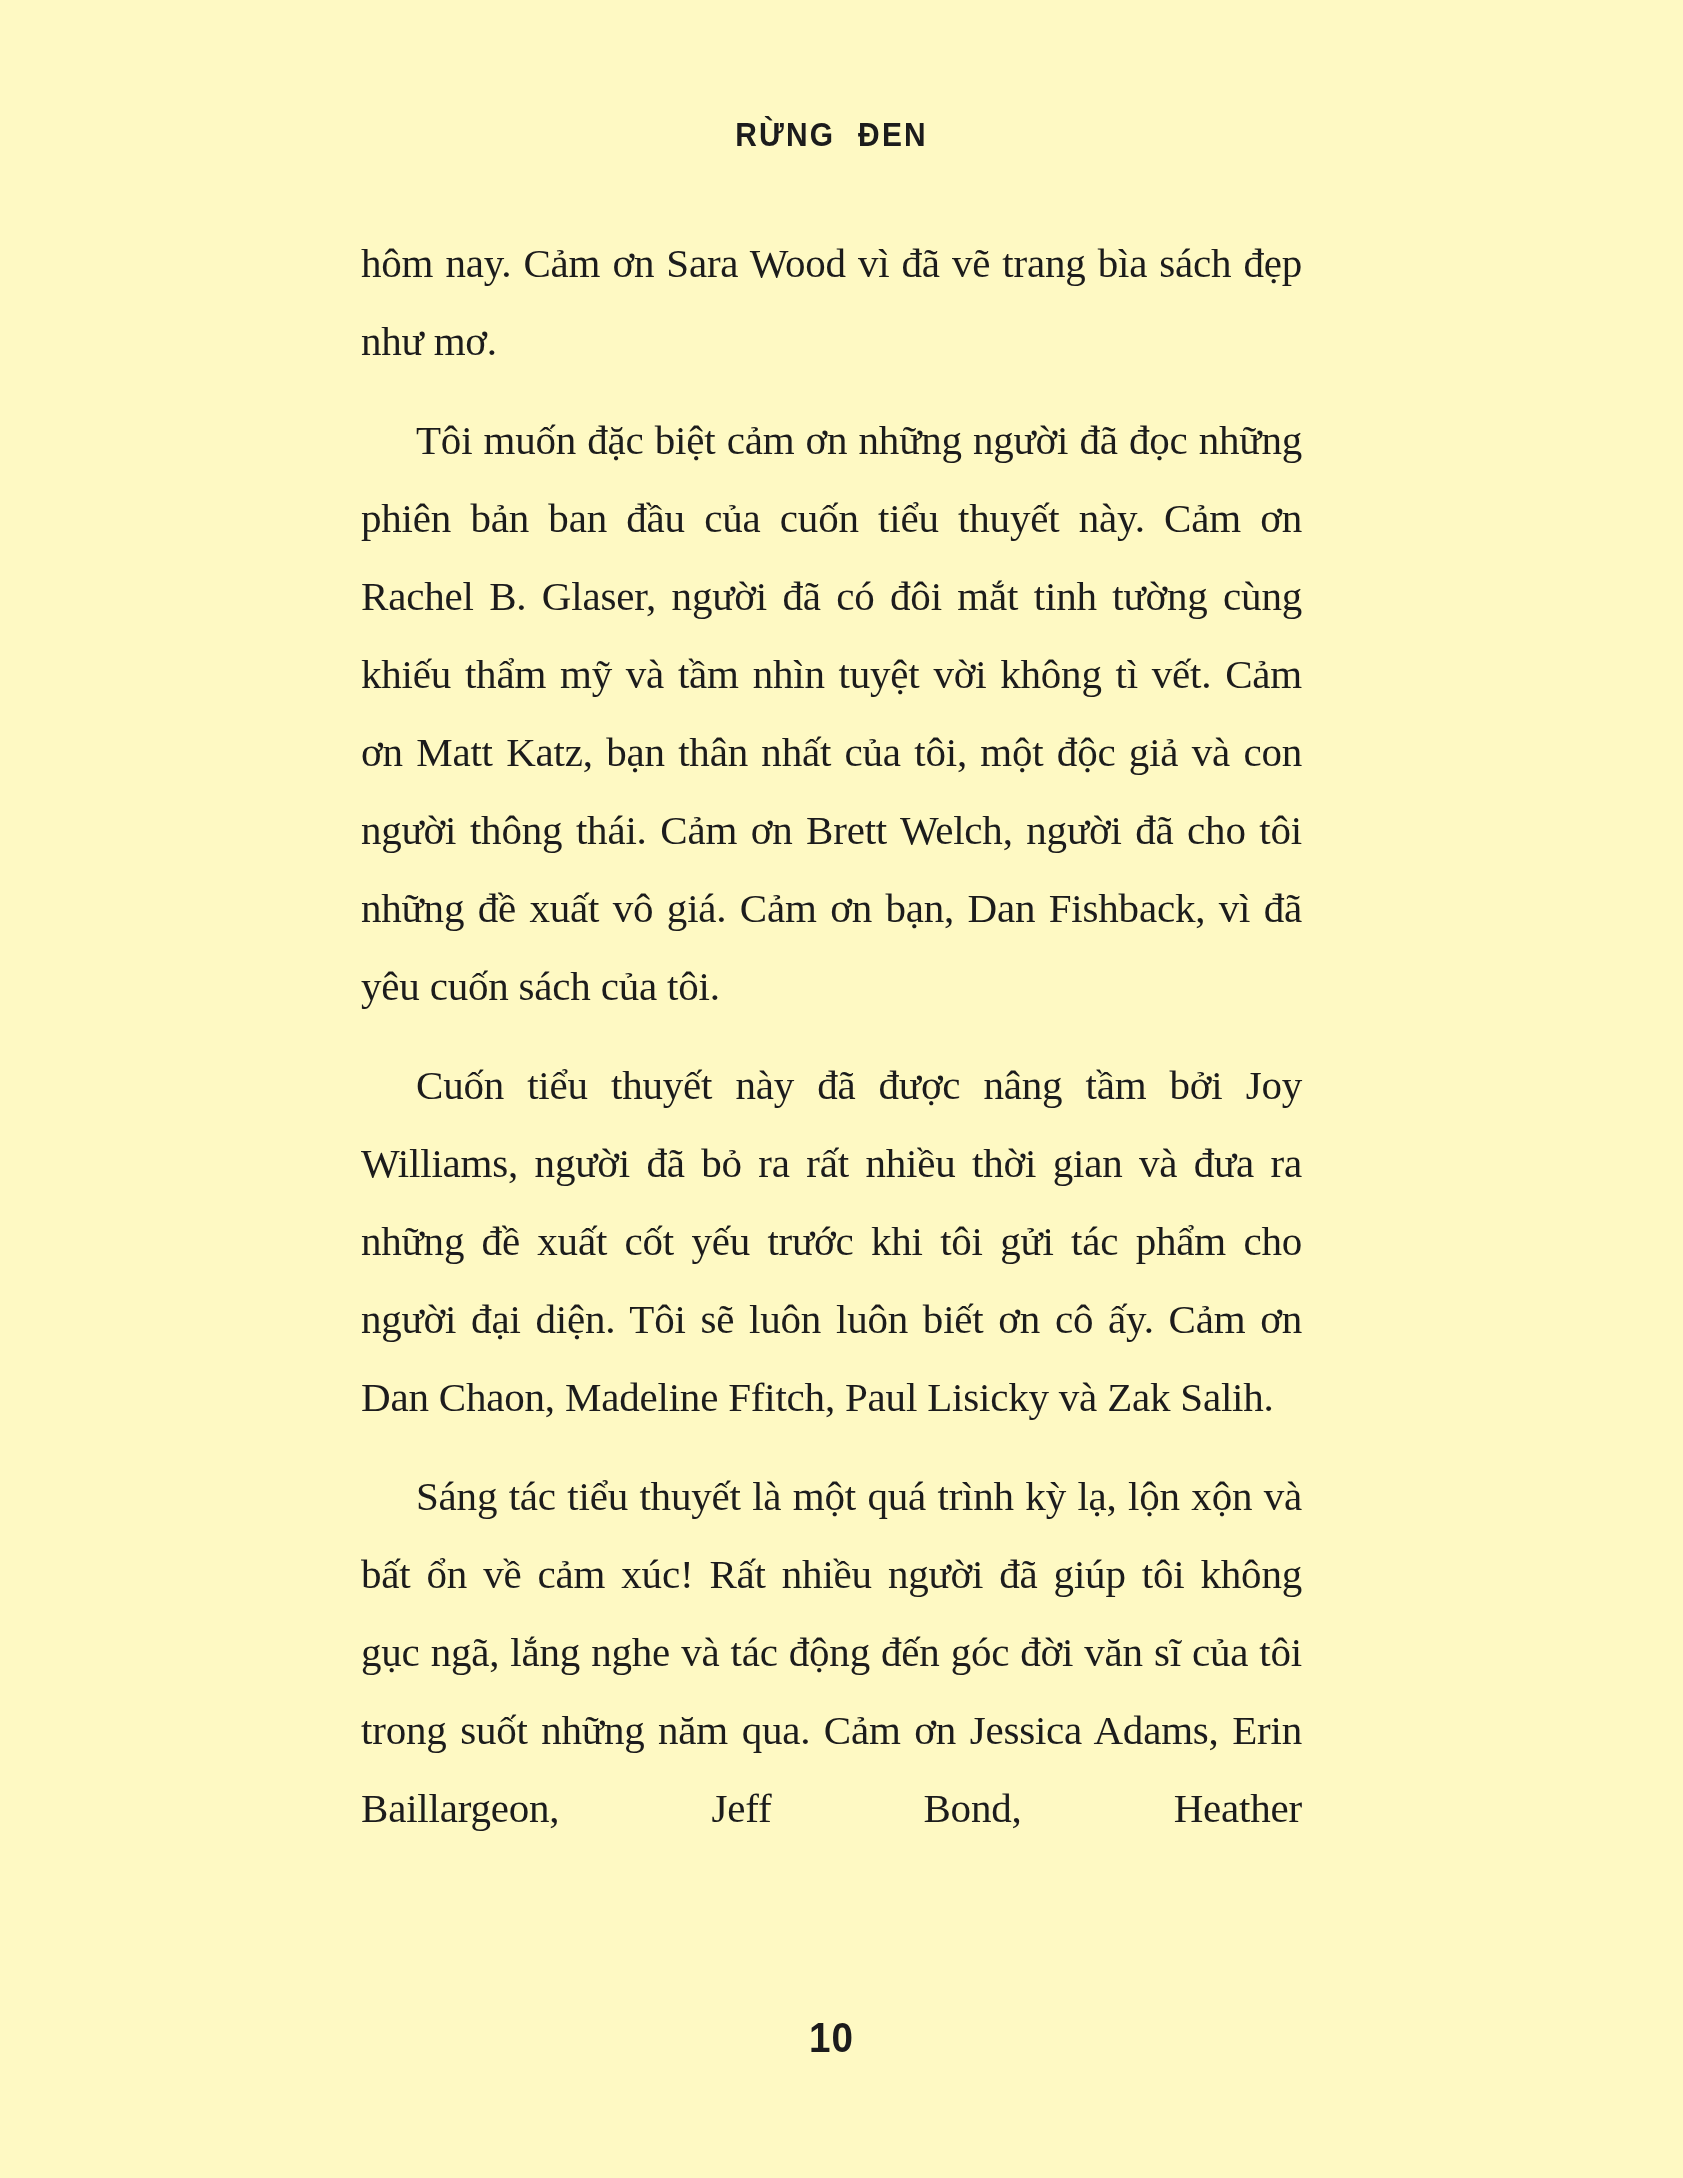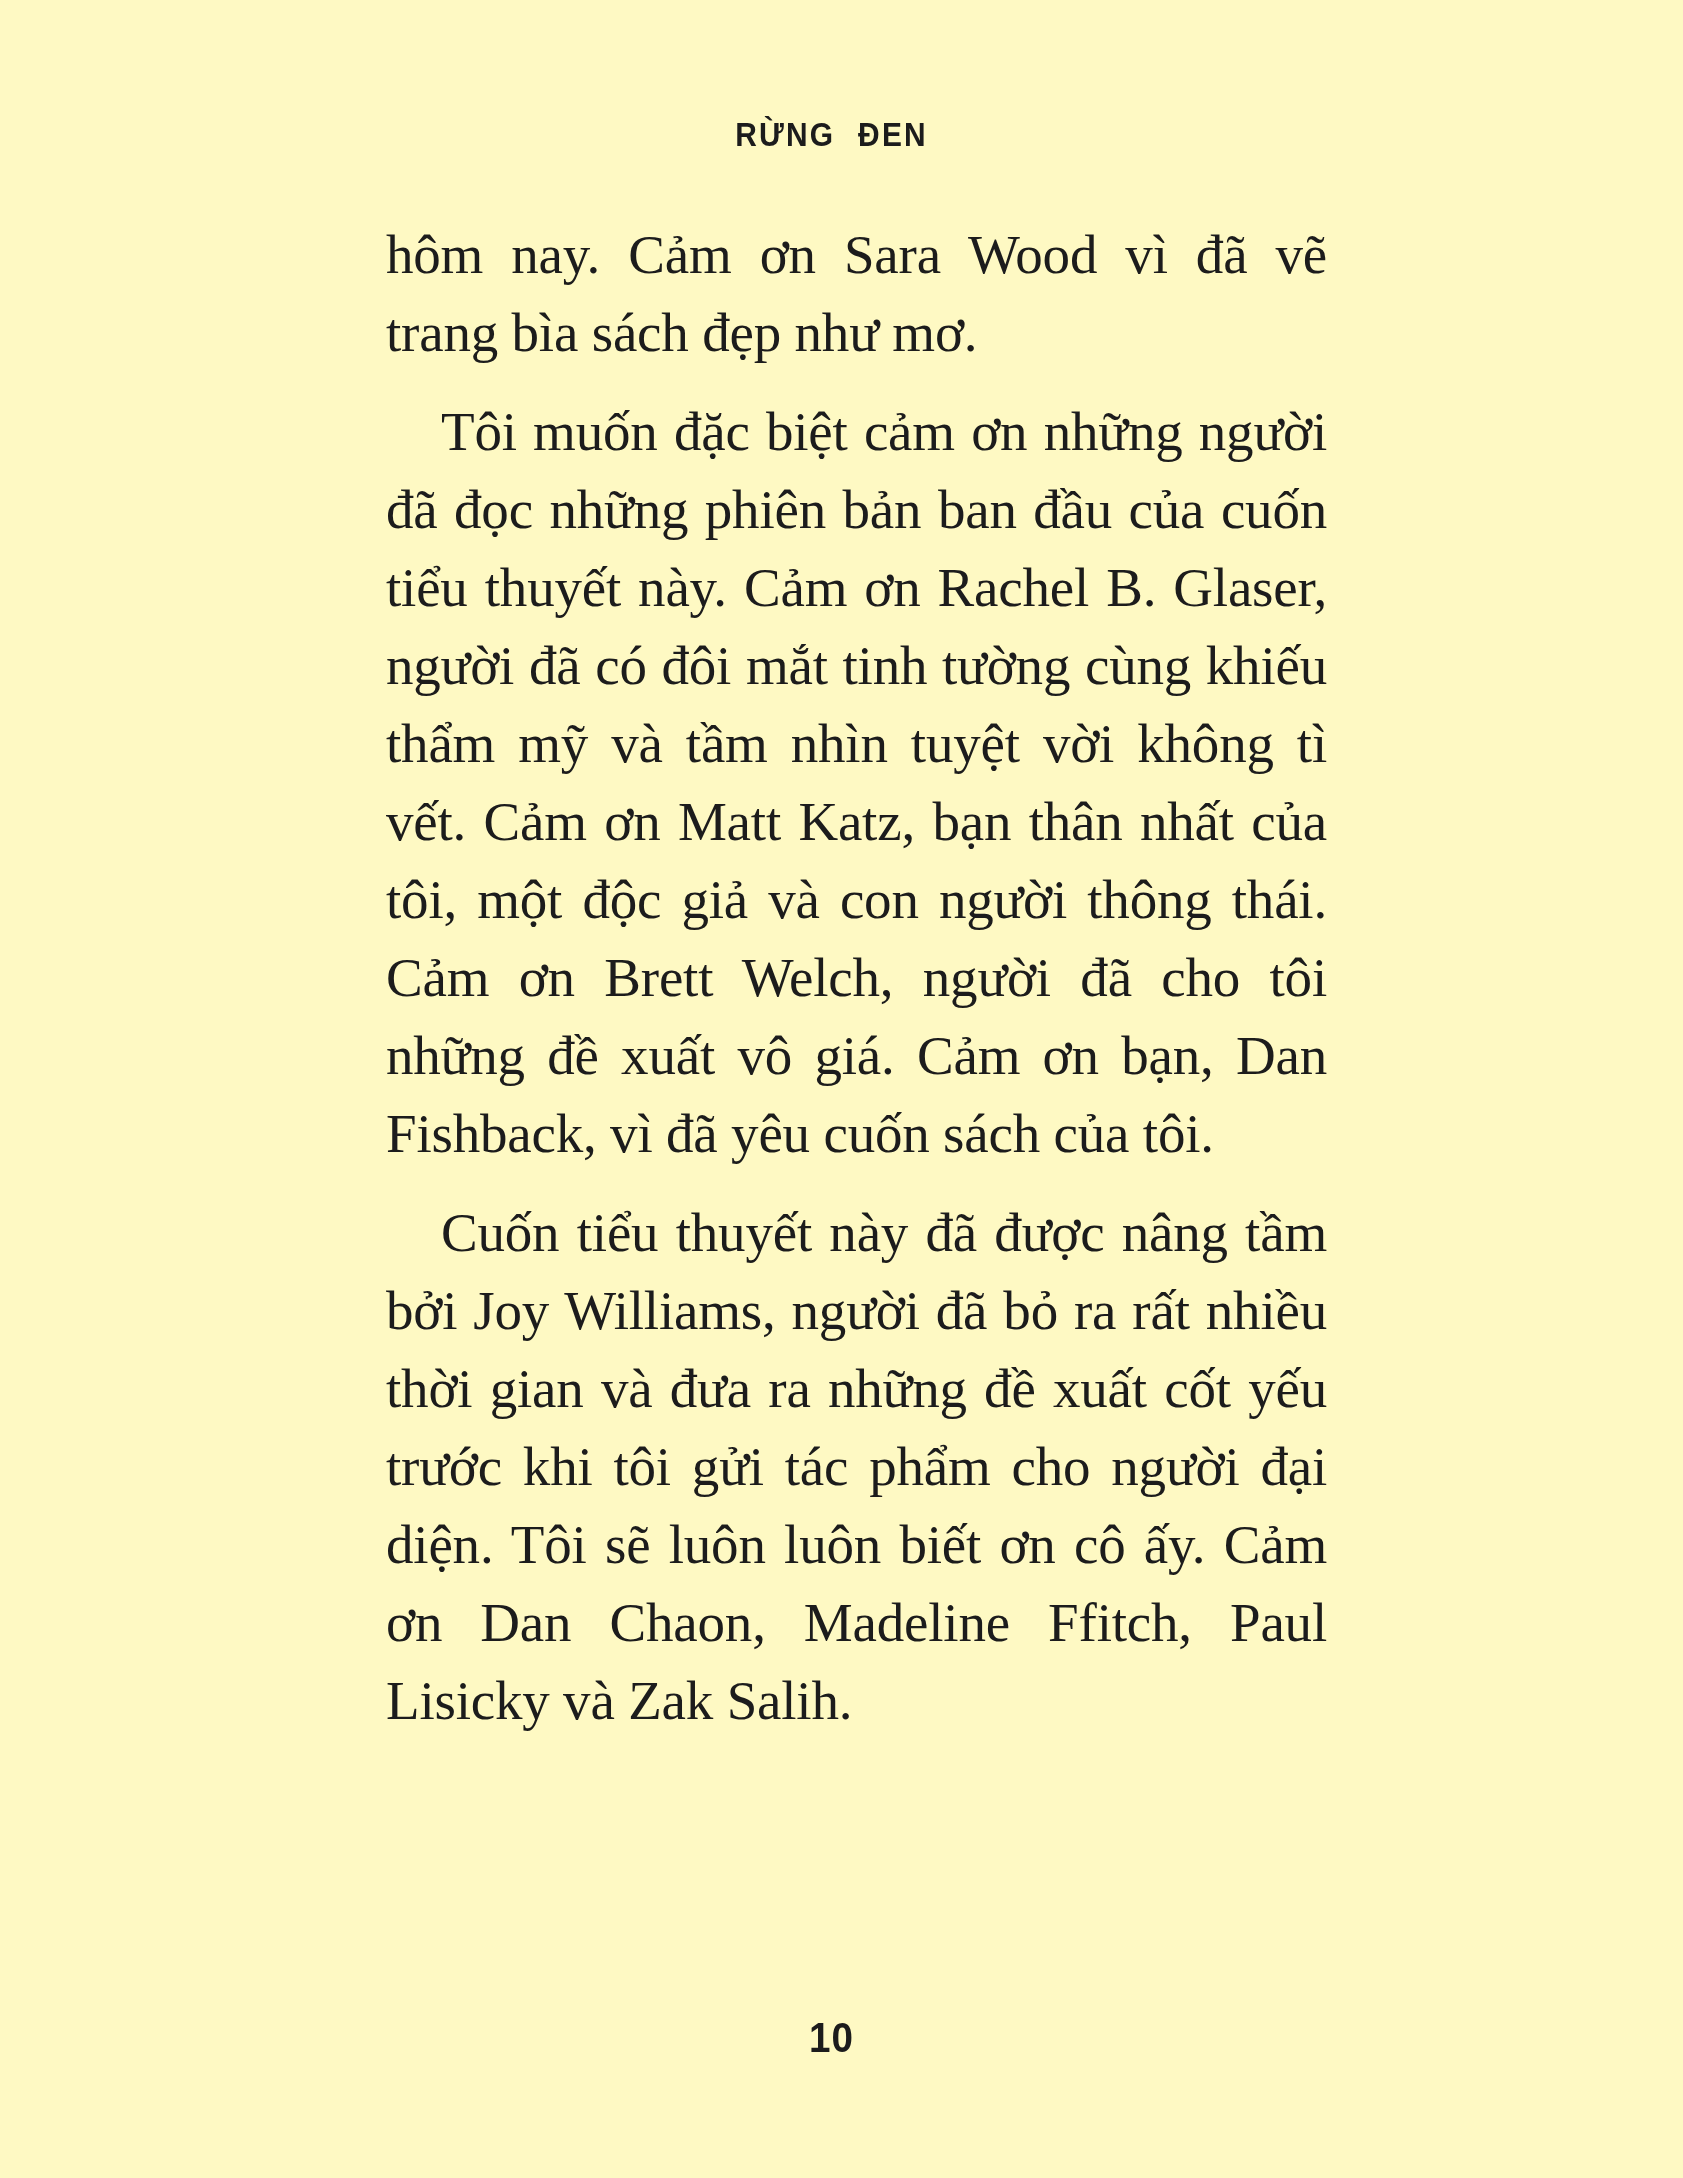--- a/index.html
+++ b/index.html
@@ -27,29 +27,28 @@
     font-weight: bold;
     font-size: 34px;
     letter-spacing: 2.5px;
     word-spacing: 14px;
     transform: scaleX(0.88);
     transform-origin: center;
     white-space: nowrap;
   }
   .body-text {
     position: absolute;
-    top: 216px;
+    top: 224px;
     left: 361px;
     width: 941px;
-    font-size: 55px;
+    font-size: 41px;
     line-height: 78px;
     letter-spacing: -0.2px;
     text-align: justify;
     hyphens: none;
-    margin-left: 25px;
   }
   .body-text p {
     margin: 0;
   }
   .body-text p + p {
     margin-top: 21px;
   }
   .para.indent {
     text-indent: 55px;
   }
@@ -74,18 +73,19 @@
 <body>
 
 <div class="page">
 
   <div class="running-header">RỪNG ĐEN</div>
 
   <div class="body-text">
     <p class="para">hôm nay. Cảm ơn Sara Wood vì đã vẽ trang bìa sách đẹp như mơ.</p>
     <p class="para indent">Tôi muốn đặc biệt cảm ơn những người đã đọc những phiên bản ban đầu của cuốn tiểu thuyết này. Cảm ơn Rachel B. Glaser, người đã có đôi mắt tinh tường cùng khiếu thẩm mỹ và tầm nhìn tuyệt vời không tì vết. Cảm ơn Matt Katz, bạn thân nhất của tôi, một độc giả và con người thông thái. Cảm ơn Brett Welch, người đã cho tôi những đề xuất vô giá. Cảm ơn bạn, Dan Fishback, vì đã yêu cuốn sách của tôi.</p>
     <p class="para indent">Cuốn tiểu thuyết này đã được nâng tầm bởi Joy Williams, người đã bỏ ra rất nhiều thời gian và đưa ra những đề xuất cốt yếu trước khi tôi gửi tác phẩm cho người đại diện. Tôi sẽ luôn luôn biết ơn cô ấy. Cảm ơn Dan Chaon, Madeline Ffitch, Paul Lisicky và Zak Salih.</p>
+    <p class="para indent continues">Sáng tác tiểu thuyết là một quá trình kỳ lạ, lộn xộn và bất ổn về cảm xúc! Rất nhiều người đã giúp tôi không gục ngã, lắng nghe và tác động đến góc đời văn sĩ của tôi trong suốt những năm qua. Cảm ơn Jessica Adams, Erin Baillargeon, Jeff Bond, Heather</p>
   </div>
 
   <div class="page-number">10</div>
 
 </div>
 
 
 </body></html>

